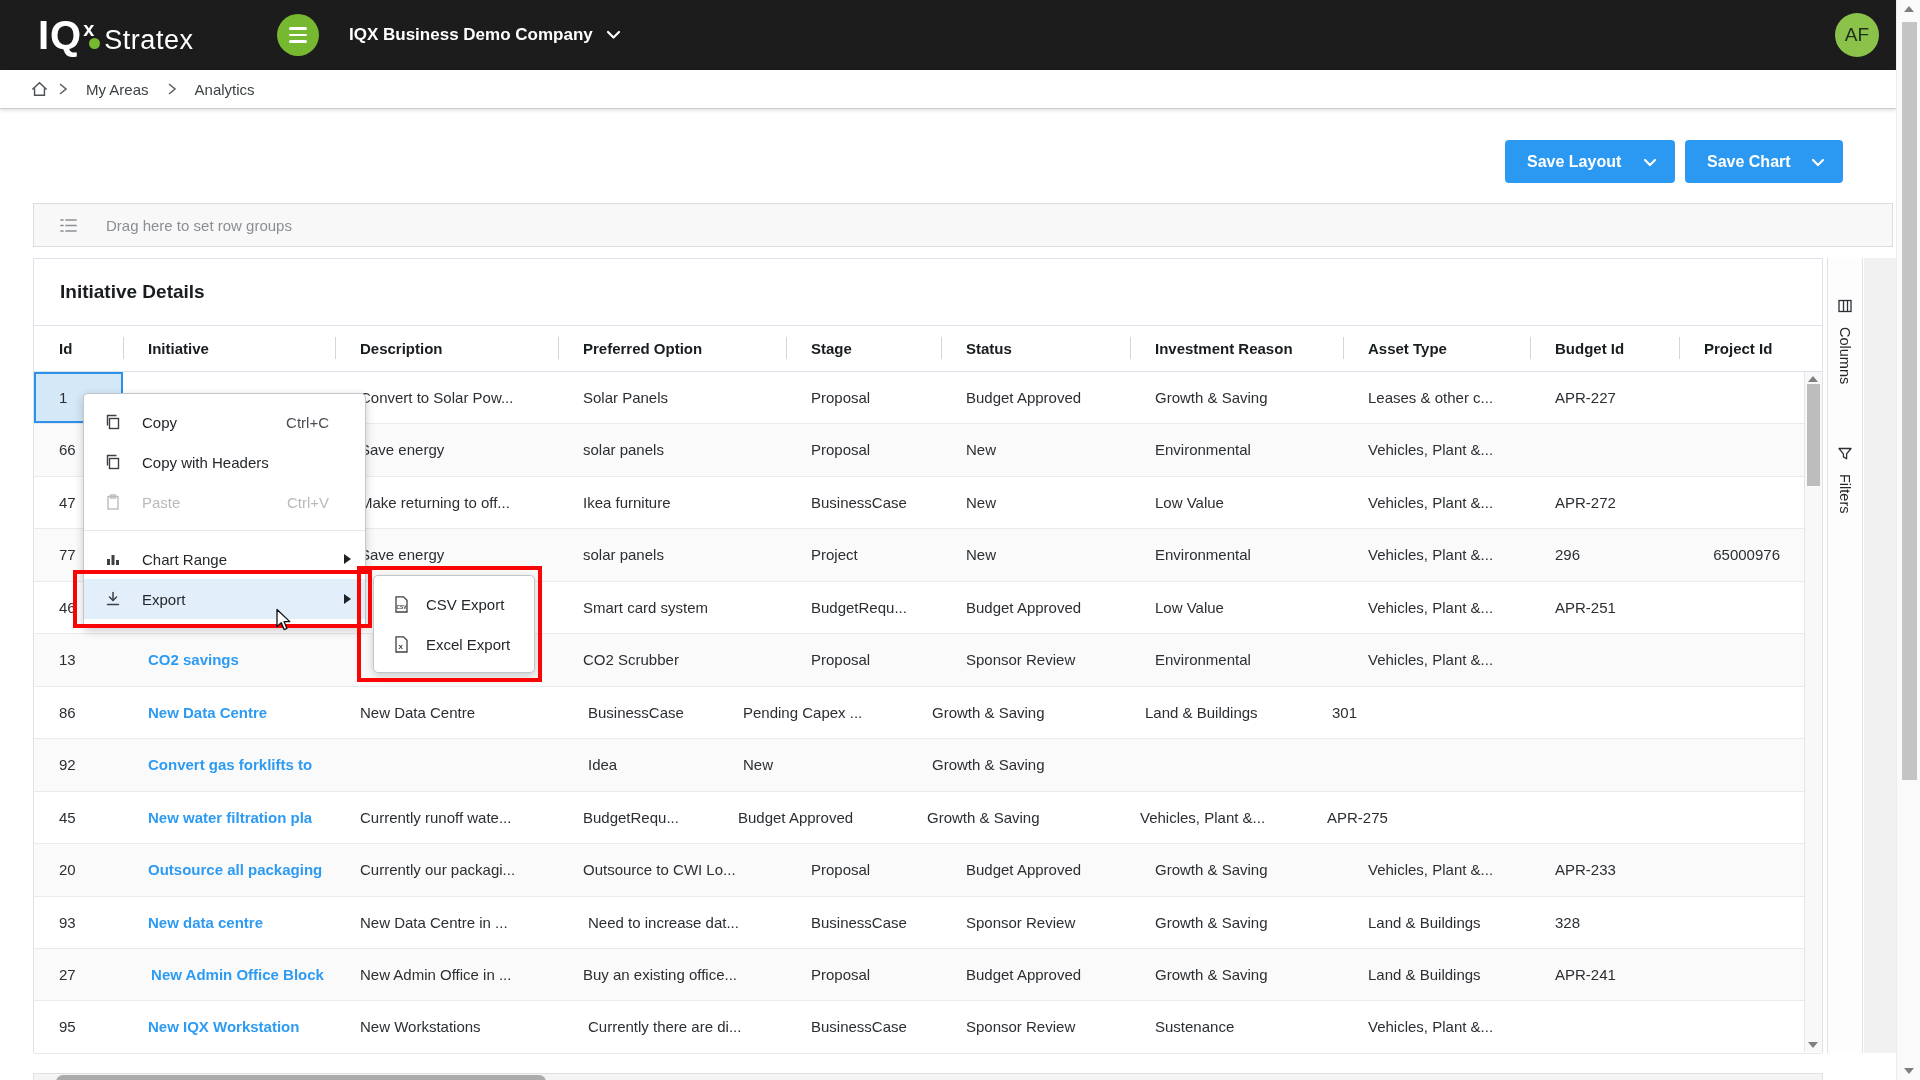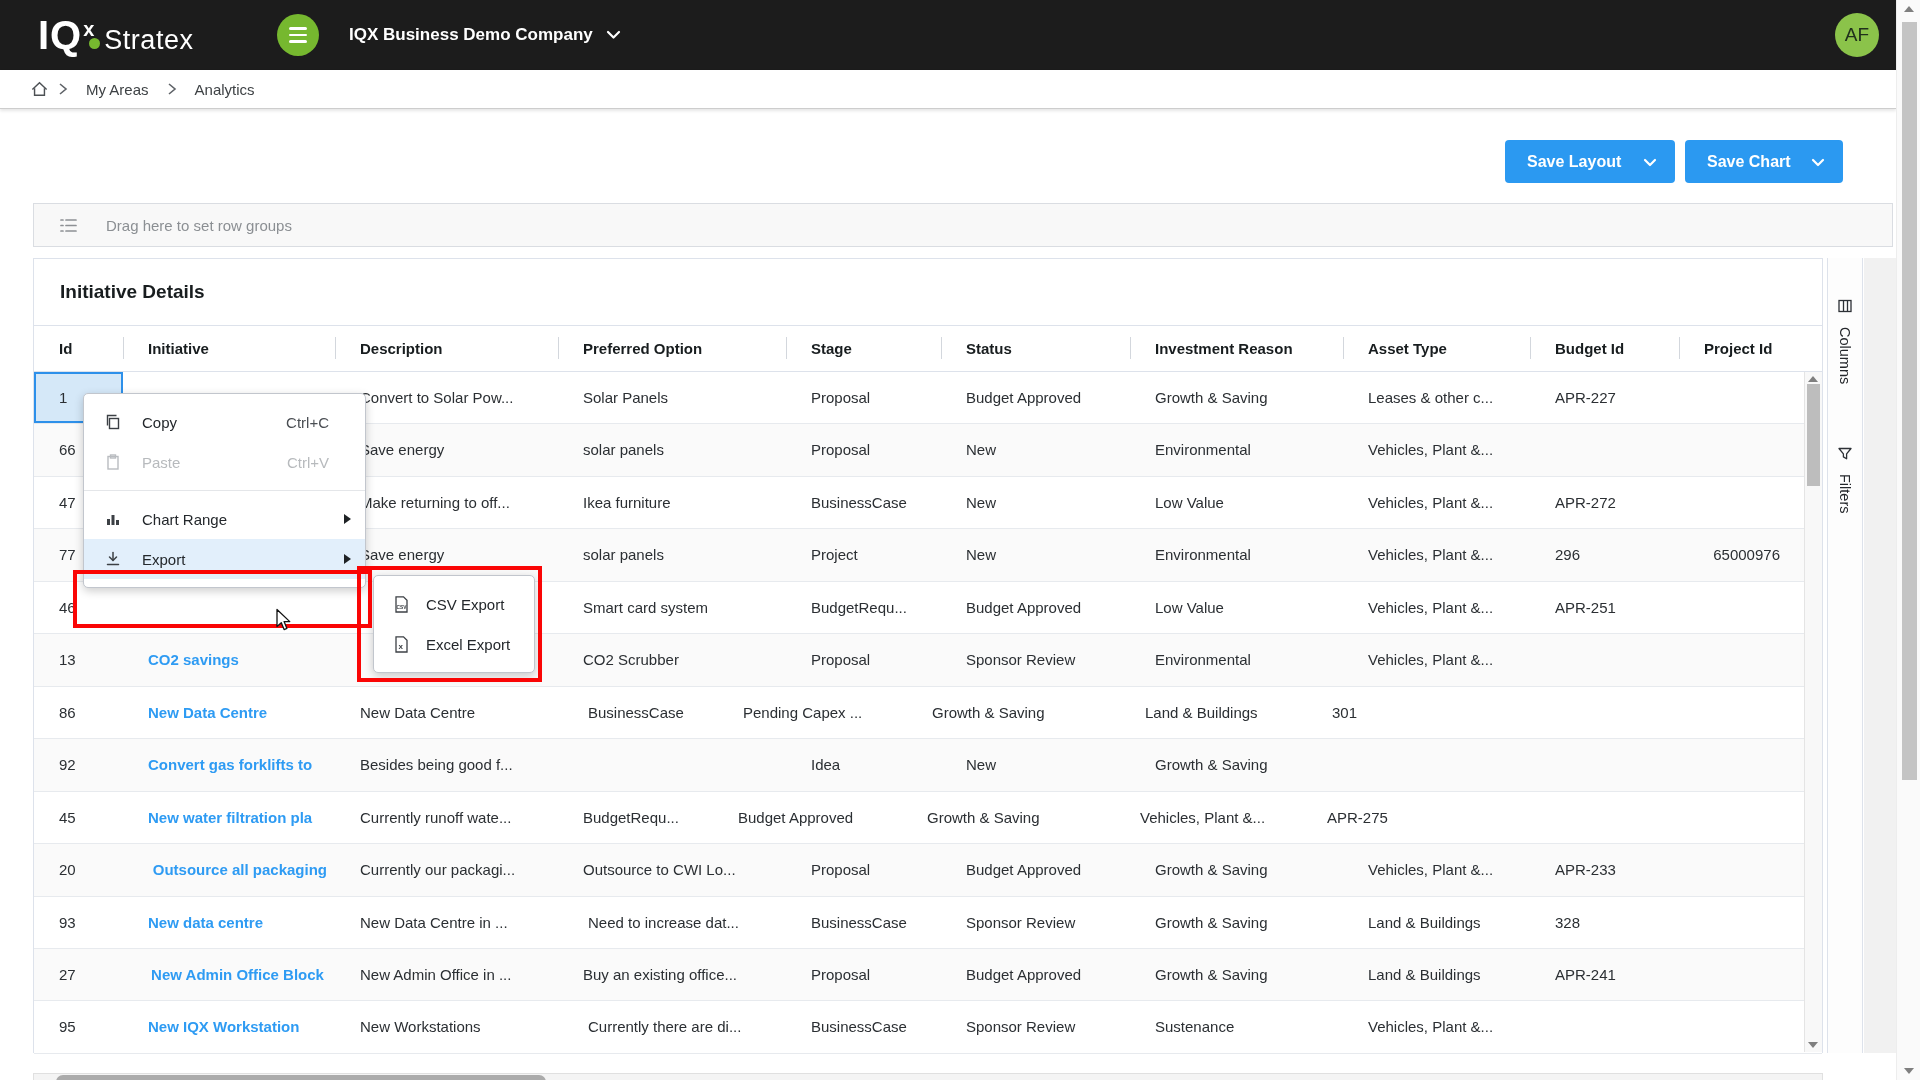--- a/index.html
+++ b/index.html
@@ -287,21 +287,20 @@
         <div class="cell" style="width: 155px;">BusinessCase</div>
         <div class="cell" style="width: 189px;">Pending Capex ...</div>
         <div class="cell" style="width: 213px;">Growth &amp; Saving</div>
         <div class="cell" style="width: 187px;">Land &amp; Buildings</div>
         <div class="cell" style="width: 149px;">301</div>
         <div class="cell right" style="width: 126px;"></div>
       </div>
       <div class="row">
         <div class="cell" style="width: 89px;">92</div>
         <div class="cell link" style="width: 212px;">Convert gas forklifts to</div>
-        <div class="cell" style="width: 223px;">Besides being good f...</div>
         <div class="cell" style="width: 228px;"></div>
         <div class="cell" style="width: 155px;">Idea</div>
         <div class="cell" style="width: 189px;">New</div>
         <div class="cell" style="width: 213px;">Growth &amp; Saving</div>
         <div class="cell" style="width: 187px;"></div>
         <div class="cell" style="width: 149px;"></div>
         <div class="cell right" style="width: 126px;"></div>
       </div>
       <div class="row">
         <div class="cell" style="width: 89px;">45</div>
@@ -309,21 +308,21 @@
         <div class="cell" style="width: 223px;">Currently runoff wate...</div>
         <div class="cell" style="width: 155px;">BudgetRequ...</div>
         <div class="cell" style="width: 189px;">Budget Approved</div>
         <div class="cell" style="width: 213px;">Growth &amp; Saving</div>
         <div class="cell" style="width: 187px;">Vehicles, Plant &amp;...</div>
         <div class="cell" style="width: 149px;">APR-275</div>
         <div class="cell right" style="width: 126px;"></div>
       </div>
       <div class="row">
         <div class="cell" style="width: 89px;">20</div>
-        <div class="cell link" style="width: 212px; text-align: right;">Outsource all packaging</div>
+        <div class="cell link" style="width: 212px;">Outsource all packaging</div>
         <div class="cell" style="width: 223px;">Currently our packagi...</div>
         <div class="cell" style="width: 228px;">Outsource to CWI Lo...</div>
         <div class="cell" style="width: 155px;">Proposal</div>
         <div class="cell" style="width: 189px;">Budget Approved</div>
         <div class="cell" style="width: 213px;">Growth &amp; Saving</div>
         <div class="cell" style="width: 187px;">Vehicles, Plant &amp;...</div>
         <div class="cell" style="width: 149px;">APR-233</div>
         <div class="cell right" style="width: 126px;"></div>
       </div>
       <div class="row">
@@ -405,20 +404,29 @@
     <div class="cm-item">
       <span class="cm-icon">
         <svg width="18" height="18" viewBox="0 0 18 18" fill="none" stroke="#3c4045" stroke-width="1.4">
           <rect x="5.5" y="5.5" width="9" height="10"></rect>
           <path d="M3.5 12.5 V2.5 H12.5"></path>
         </svg>
       </span>
       <span>Copy</span>
       <span class="cm-shortcut">Ctrl+C</span>
     </div>
+    <div class="cm-item">
+      <span class="cm-icon">
+        <svg width="18" height="18" viewBox="0 0 18 18" fill="none" stroke="#3c4045" stroke-width="1.4">
+          <rect x="5.5" y="5.5" width="9" height="10"></rect>
+          <path d="M3.5 12.5 V2.5 H12.5"></path>
+        </svg>
+      </span>
+      <span>Copy with Headers</span>
+    </div>
     <div class="cm-item disabled">
       <span class="cm-icon">
         <svg width="18" height="18" viewBox="0 0 18 18" fill="none" stroke="#b9bcc0" stroke-width="1.4">
           <rect x="4" y="3.5" width="10" height="12.5"></rect>
           <rect x="6.5" y="2" width="5" height="3"></rect>
         </svg>
       </span>
       <span>Paste</span>
       <span class="cm-shortcut">Ctrl+V</span>
     </div>

